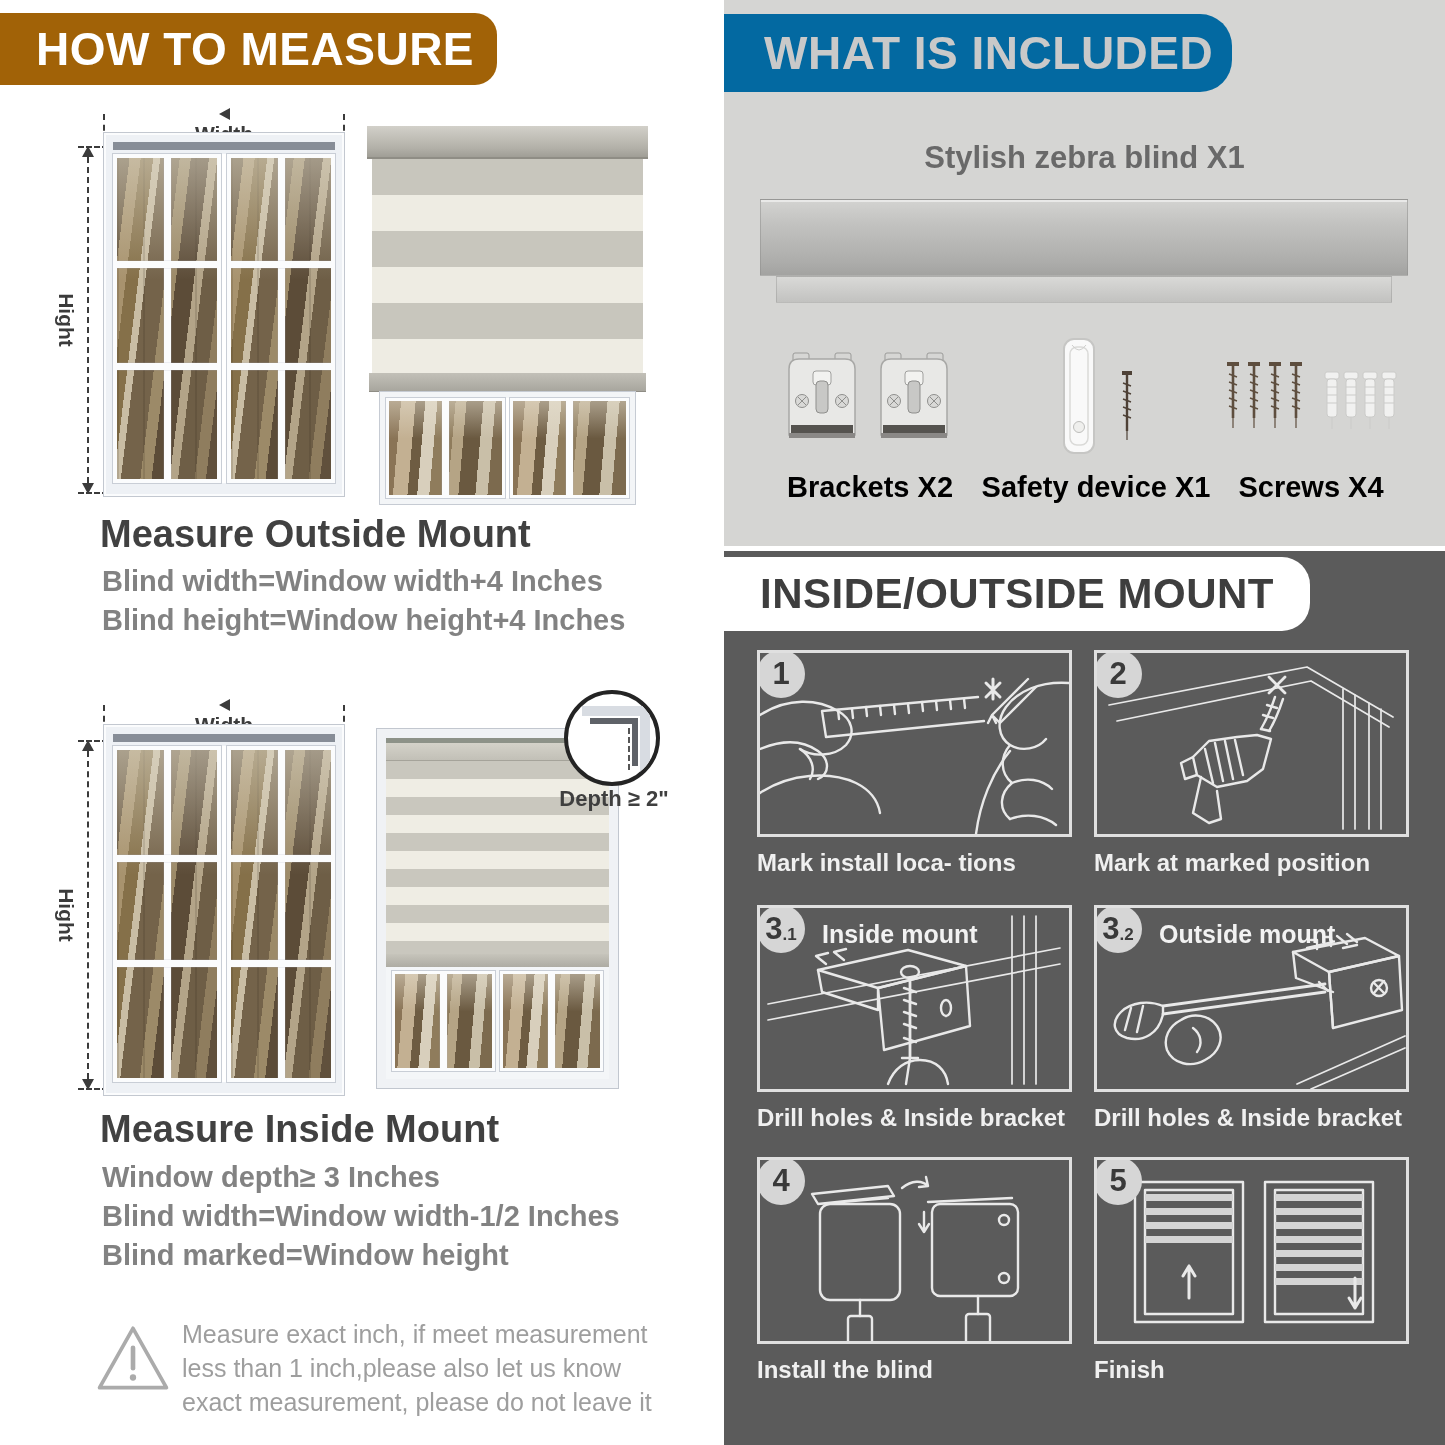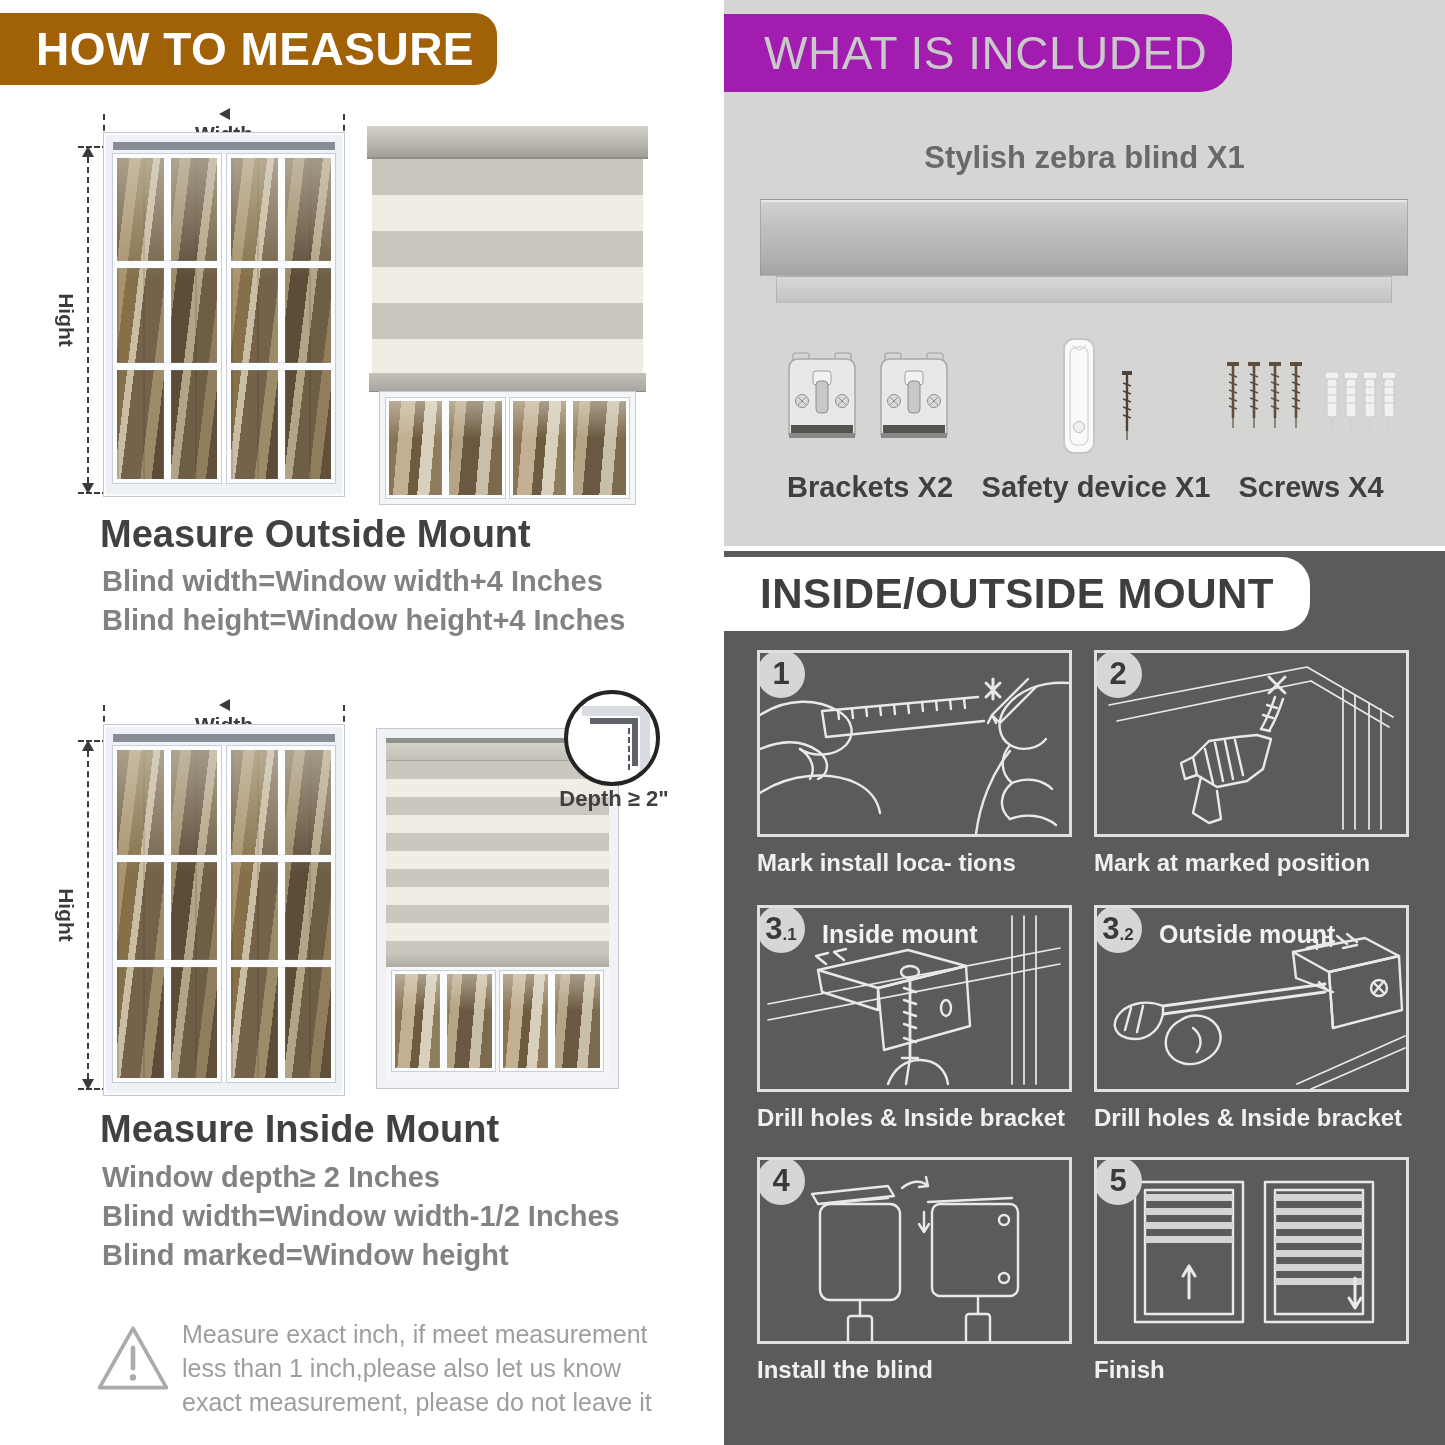--- a/index.html
+++ b/index.html
@@ -81,32 +81,32 @@
   .varrow .dash{flex:1;border-left:2px dashed #3b3b3b;}
   .varrow .lbl{position:absolute;left:-22px;top:50%;transform:translateY(-50%);
     writing-mode:vertical-rl;font-size:21px;font-weight:700;color:#3b3b3b;background:#fff;padding:6px 0;}
   .varrow::before,.varrow::after{content:"";position:absolute;left:2px;width:30px;border-top:2px dashed #3b3b3b;}
   .varrow::before{top:0;} .varrow::after{bottom:0;}
 
   .warn-text{font-size:25px;color:#9e9e9e;line-height:1.35;}
 
   
   .inc-panel{left:724px;top:0;width:721px;height:546px;background:#d5d5d3;}
-  .inc-banner{left:0;top:14px;width:508px;height:78px;background:#a21caf;border-radius:0 32px 32px 0;
-    color:#c9c9c9;font-size:46px;font-weight:400;line-height:78px;padding-left:40px;letter-spacing:.5px;}
+  .inc-banner{left:0;top:14px;width:508px;height:78px;background:#0369a1;border-radius:0 32px 32px 0;
+    color:#c9c9c9;font-size:46px;font-weight:700;line-height:78px;padding-left:40px;letter-spacing:.5px;}
   .inc-product{left:0;top:140px;width:100%;text-align:center;font-size:31px;font-weight:700;color:#696969;}
   .rail-main{left:36px;top:199px;width:648px;height:77px;
     background:linear-gradient(180deg,#d3d3d1,#c3c3c1 30%,#aeaeac 80%,#a3a3a1);
     border:1px solid rgba(140,140,138,.5);box-shadow:inset 0 2px 0 rgba(255,255,255,.5);}
   .rail-sub{left:52px;top:276px;width:616px;height:27px;
     background:linear-gradient(180deg,#d9d9d7,#c2c2c0);border:1px solid rgba(150,150,148,.45);}
   .parts-row{left:30px;top:326px;width:662px;height:180px;display:flex;}
   .part-cell{display:flex;flex-direction:column;align-items:center;justify-content:flex-end;}
   .part-gfx{flex:1;display:flex;align-items:center;justify-content:center;}
-  .part-label{font-size:29px;font-weight:700;color:#404040;white-space:nowrap;padding-bottom:2px;}
+  .part-label{font-size:29px;font-weight:700;color:#000000;white-space:nowrap;padding-bottom:2px;}
 
   
   .mnt-panel{left:724px;top:551px;width:721px;height:894px;background:#5b5b5b;}
   .mnt-banner{left:0;top:6px;width:586px;height:74px;background:#fff;border-radius:0 28px 28px 0;
     color:#3e3e3e;font-size:42px;font-weight:700;line-height:74px;padding-left:36px;letter-spacing:.5px;}
   .step{width:315px;}
   .illo{height:187px;border:3px solid #e0e0e0;position:relative;box-sizing:border-box;overflow:hidden;}
   .illo svg{position:absolute;inset:0;width:100%;height:100%;}
   .badge{position:absolute;top:-3px;left:-3px;width:48px;height:48px;border-radius:50%;
     background:#d6d6d6;color:#3a3a3a;display:flex;align-items:center;justify-content:center;
@@ -227,21 +227,21 @@
 </div>
 
 <div class="abs callout" style="left:564px;top:690px;">
   <div class="co-band"></div>
   <div class="co-line"></div>
   <div class="co-dash"></div>
 </div>
 <div class="abs depth-lbl" style="left:552px;top:786px;width:124px;">Depth ≥ 2"</div>
 
 <div class="abs sec-title" style="left:100px;top:1108px;">Measure Inside Mount</div>
-<div class="abs sec-line" style="left:102px;top:1161px;">Window depth≥ 2 Inches</div>
+<div class="abs sec-line" style="left:102px;top:1161px;">Window depth≥ 3 Inches</div>
 <div class="abs sec-line" style="left:102px;top:1200px;">Blind width=Window width-1/2 Inches</div>
 <div class="abs sec-line" style="left:102px;top:1239px;">Blind marked=Window height</div>
 
 <div class="abs" style="left:94px;top:1320px;width:78px;height:76px;">
   <svg viewBox="0 0 84 78" width="78" height="76">
     <path d="M42,7 L78,71 L6,71 Z" fill="none" stroke="#ababab" stroke-width="4" stroke-linejoin="round"></path>
     <path d="M42,28 L42,50" stroke="#ababab" stroke-width="5" stroke-linecap="round"></path>
     <circle cx="42" cy="60" r="3.4" fill="#ababab"></circle>
   </svg>
 </div>

